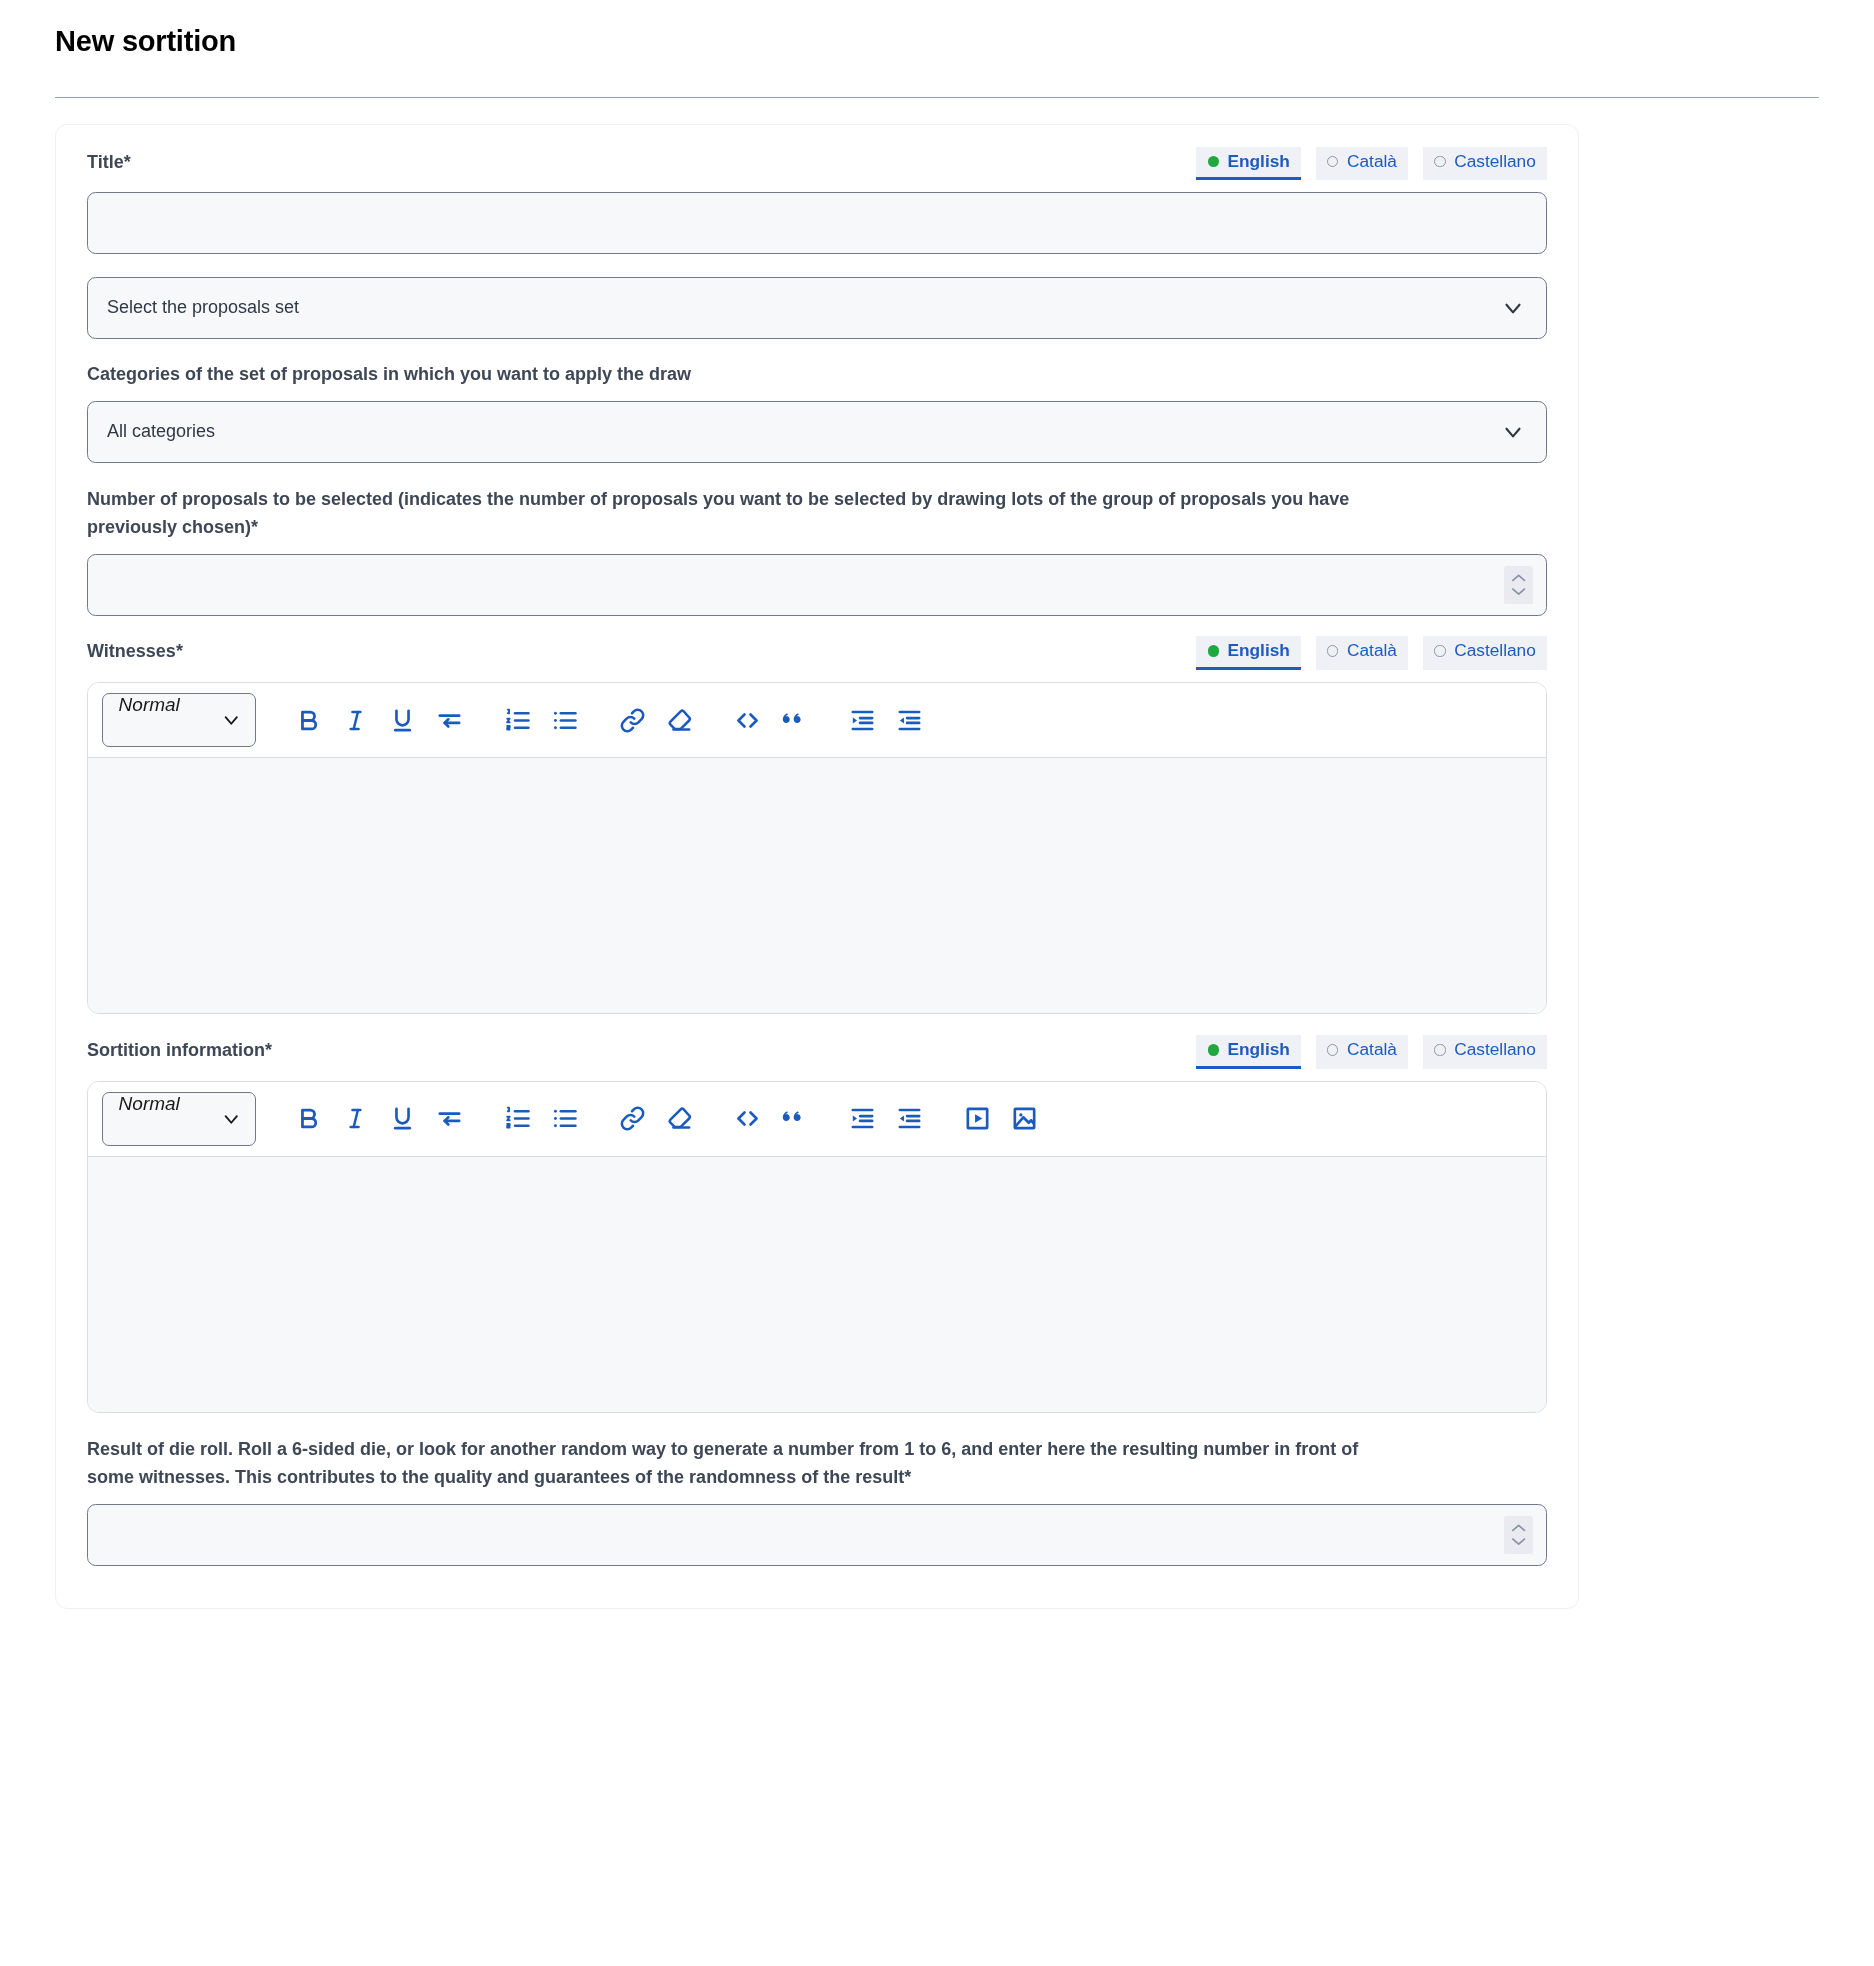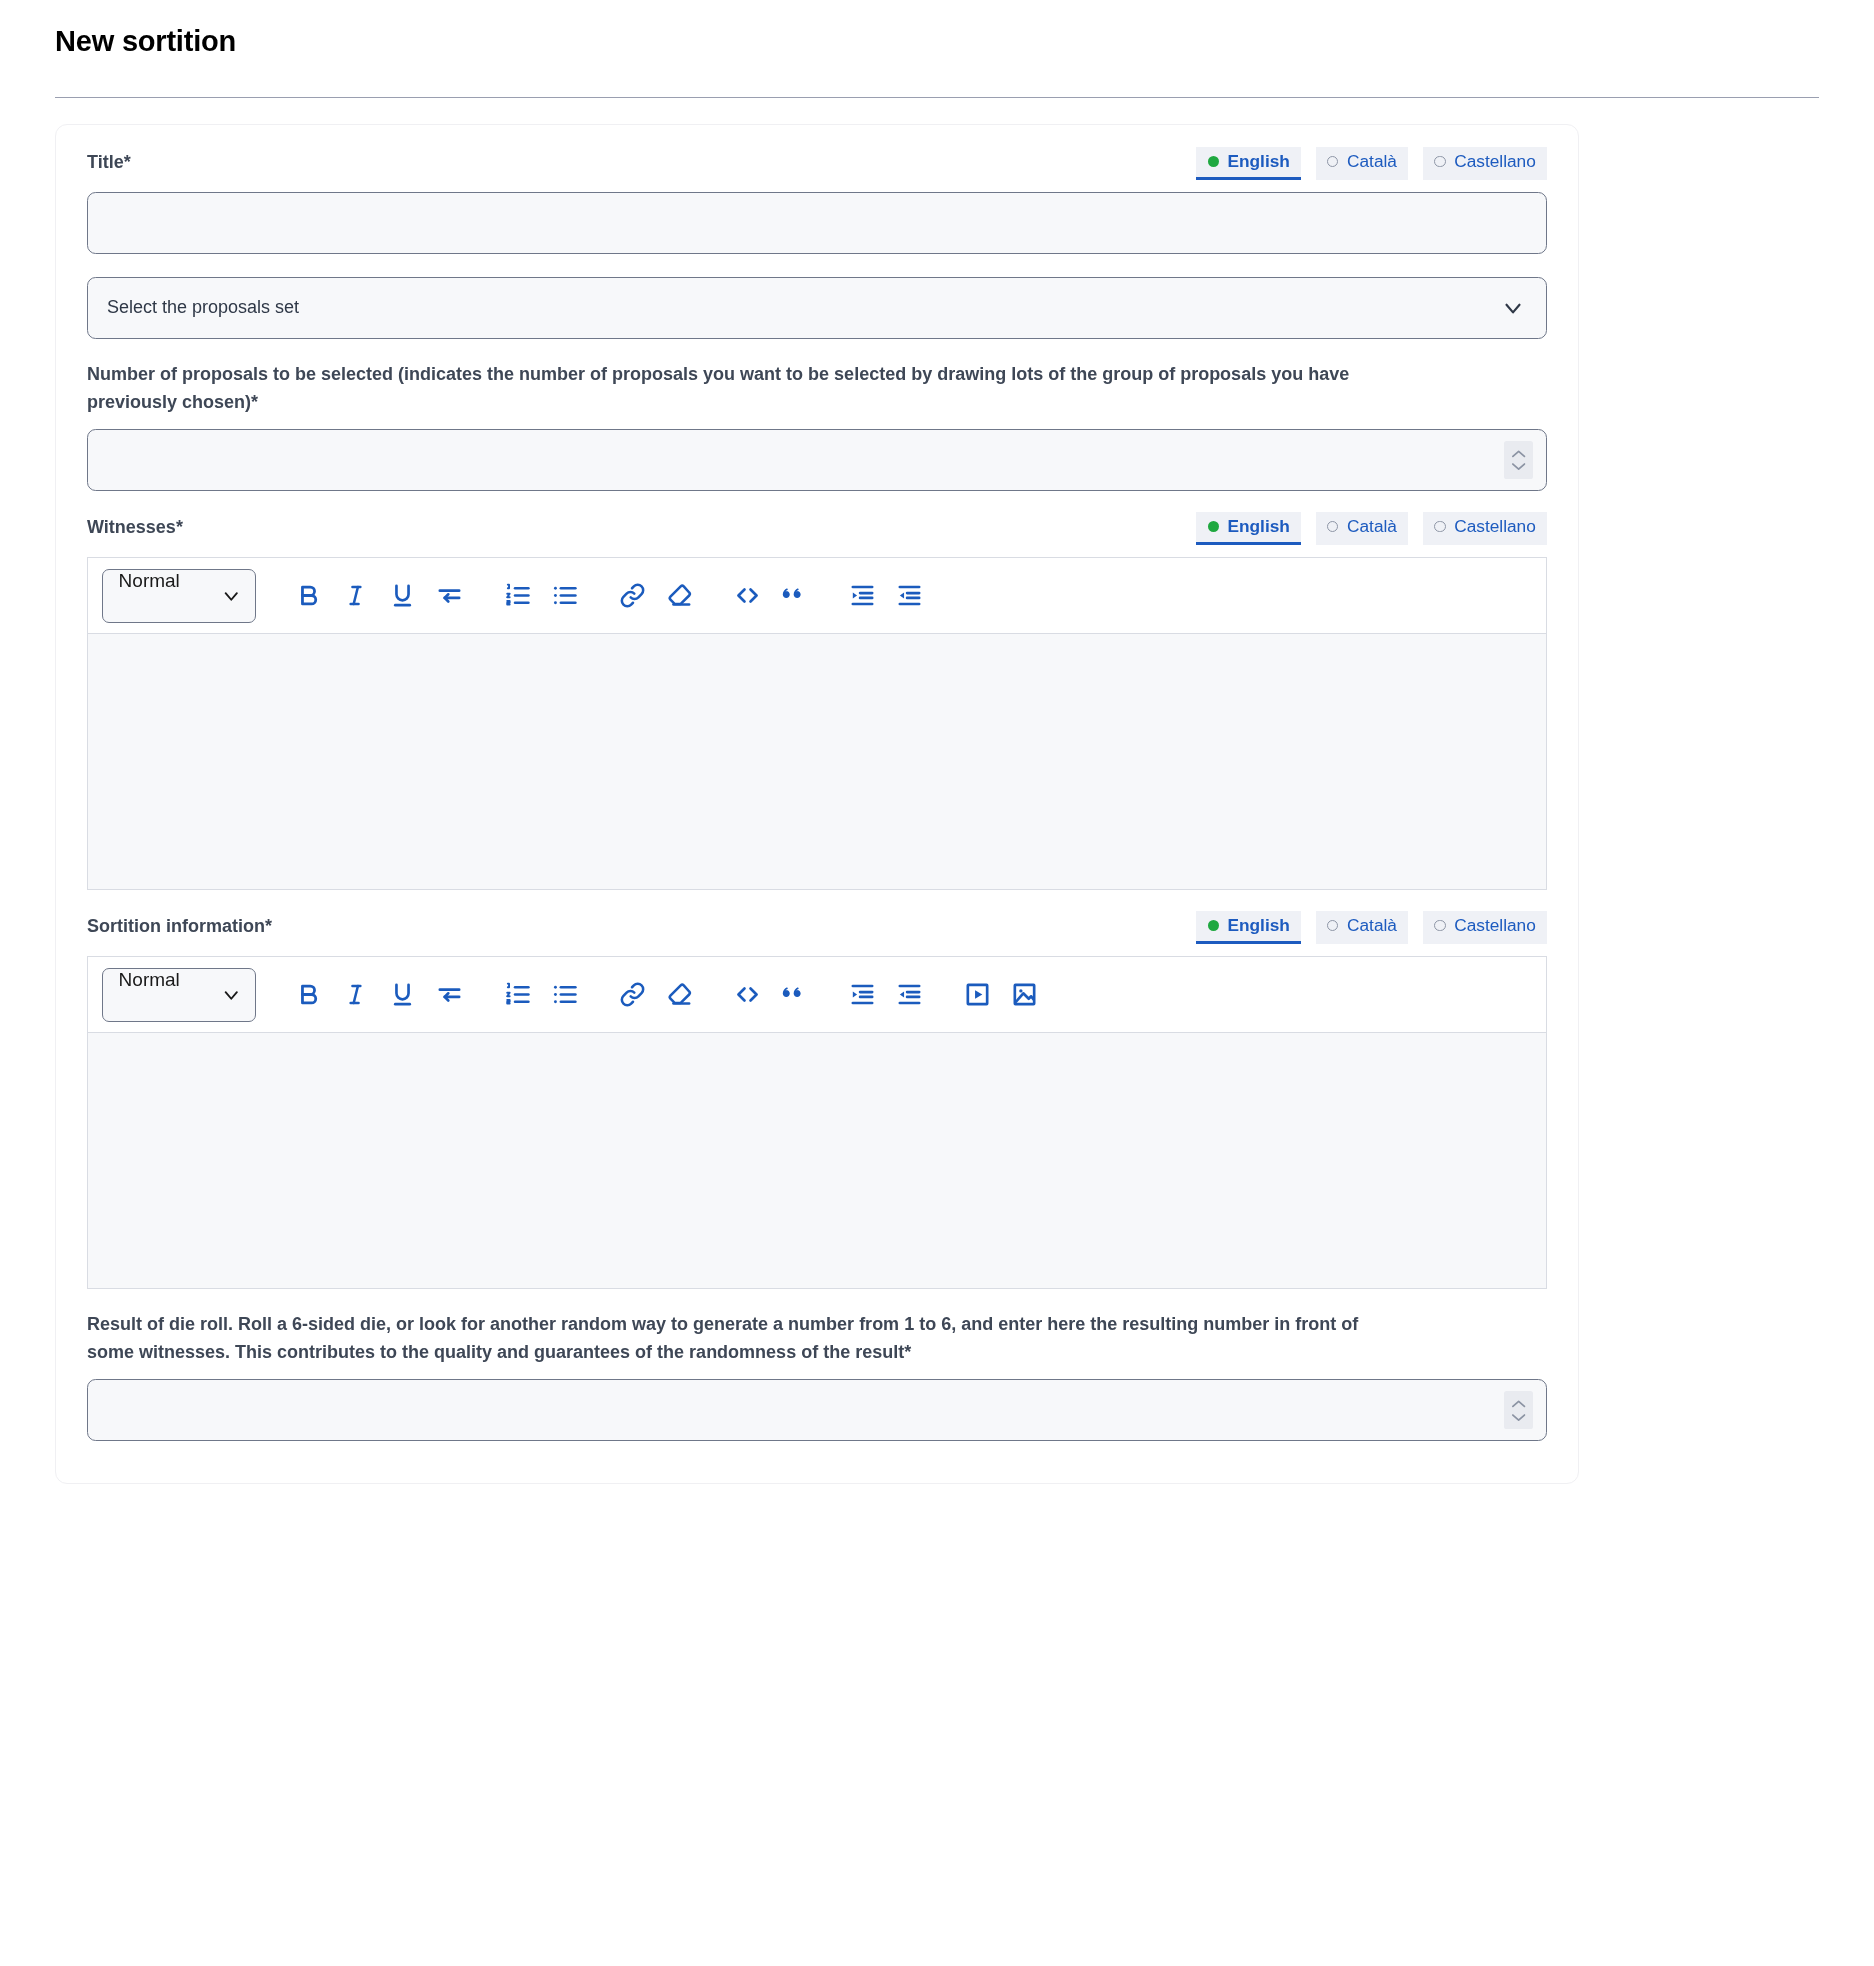--- a/index.html
+++ b/index.html
@@ -189,23 +189,24 @@
     align-items: center;
     justify-content: center;
     gap: 2.6px;
     cursor: pointer;
   }
 
   
   .editor {
     width: 100%;
     border: 1.7px solid #d9dce3;
-    border-radius: 0;
+    border-radius: 12px;
     background: #ffffff;
     overflow: hidden;
+    font-style: italic;
   }
   .editor-toolbar {
     display: flex;
     align-items: center;
     background: #ffffff;
     padding: 10.4px 14px;
     gap: 0;
     flex-wrap: nowrap;
   }
   .heading-select-wrap {
@@ -299,20 +300,33 @@
       <div class="select-wrap">
         <div class="select-input">Select the proposals set</div>
         <span class="select-caret">
           <svg width="26" height="26" viewBox="0 0 24 24" fill="none" stroke="#2f3847" stroke-width="2" stroke-linecap="round" stroke-linejoin="round">
               <polyline points="6 9 12 16 18 9"></polyline>
             </svg>
         </span>
       </div>
     </div>
 
+    <div class="field">
+      <div class="field-head">
+        <div class="field-label">Categories of the set of proposals in which you want to apply the draw</div>
+      </div>
+      <div class="select-wrap">
+        <div class="select-input">All categories</div>
+        <span class="select-caret">
+          <svg width="26" height="26" viewBox="0 0 24 24" fill="none" stroke="#2f3847" stroke-width="2" stroke-linecap="round" stroke-linejoin="round">
+              <polyline points="6 9 12 16 18 9"></polyline>
+            </svg>
+        </span>
+      </div>
+    </div>
 
     <div class="field">
       <div class="field-head">
         <div class="field-label wide">Number of proposals to be selected (indicates the number of proposals you want to be selected by drawing lots of the group of proposals you have previously chosen)*</div>
       </div>
       <div class="number-wrap">
         <input class="number-input" type="text" value="" style="">
         <span class="number-stepper">
           <svg width="17.3" height="10.4" viewBox="0 0 24 14" fill="none" stroke="#8b93a3" stroke-width="2.4" stroke-linecap="round" stroke-linejoin="round">
               <polyline points="4 10 12 3 20 10"></polyline>

